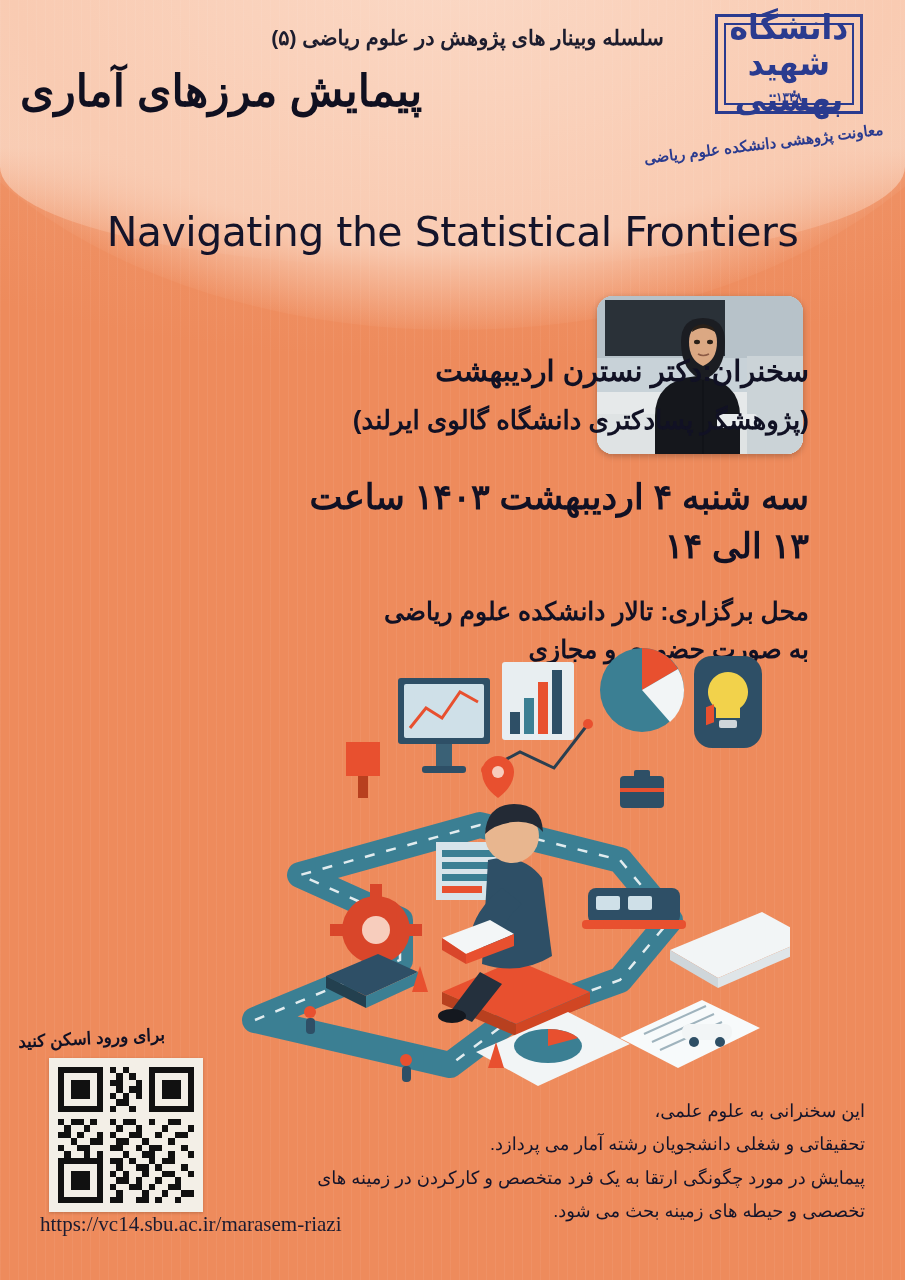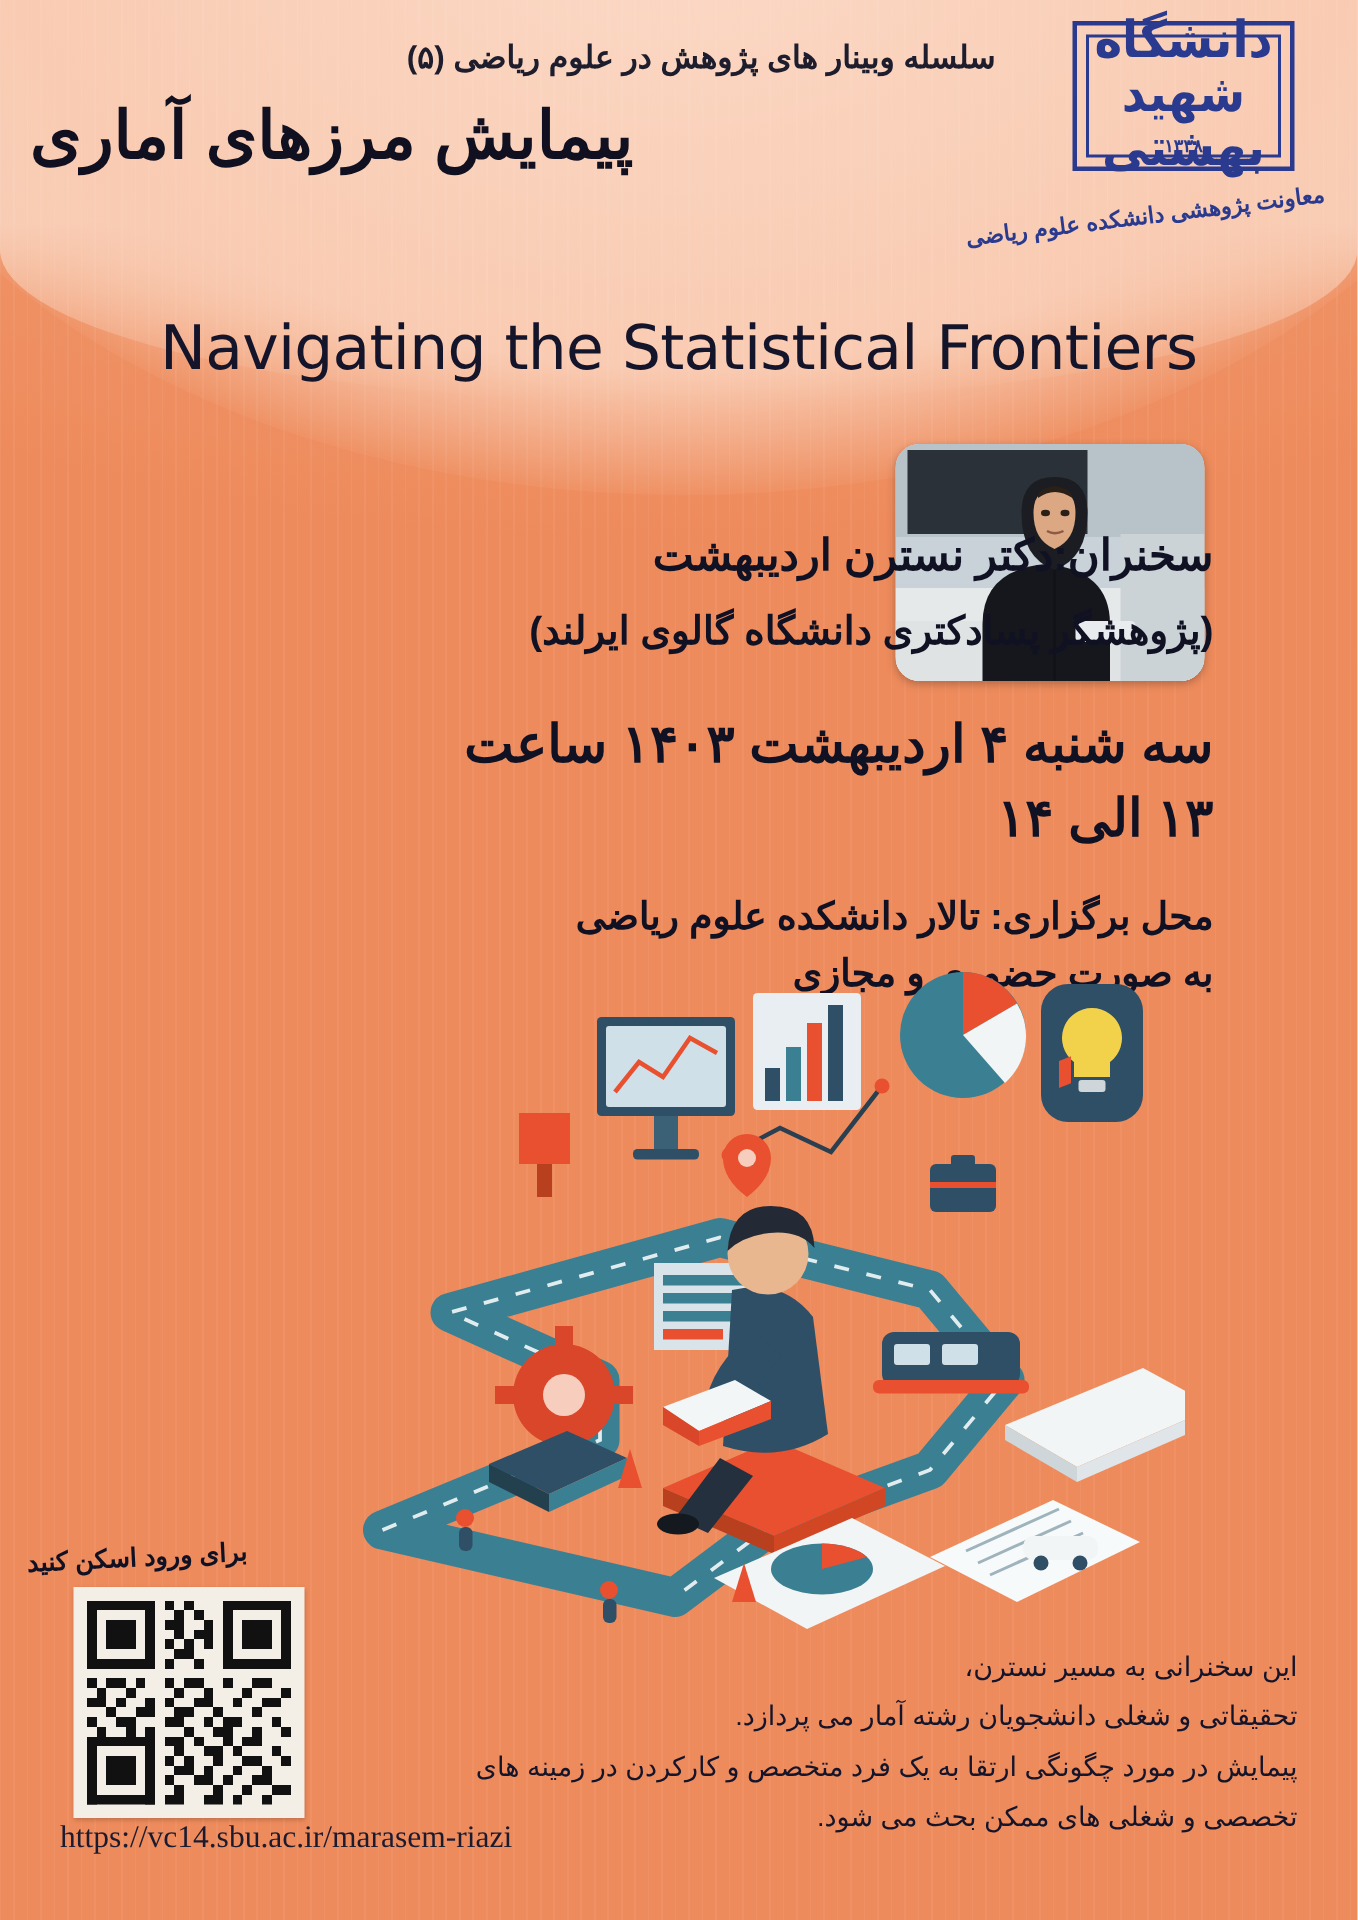--- a/index.html
+++ b/index.html
@@ -483,18 +483,18 @@
         <rect x="8" y="20" width="2" height="1"></rect>
           <rect x="12" y="20" width="2" height="1"></rect>
           <rect x="15" y="20" width="1" height="1"></rect>
           <rect x="18" y="20" width="1" height="1"></rect>
       </g>
     </svg>
   </div>
   <div class="url">https://vc14.sbu.ac.ir/marasem-riazi</div>
 
   <div class="abstract">
-    <div>این سخنرانی به مسیر نسترن،</div>
+    <div>این سخنرانی به علوم علمی،</div>
     <div>تحقیقاتی و شغلی دانشجویان رشته آمار می پردازد.</div>
     <div>پیمایش در مورد چگونگی ارتقا به یک فرد متخصص و کارکردن در زمینه های</div>
-    <div>تخصصی و شغلی های ممکن بحث می شود.</div>
+    <div>تخصصی و حیطه های زمینه بحث می شود.</div>
   </div>
 </div>
 
 </body></html>

